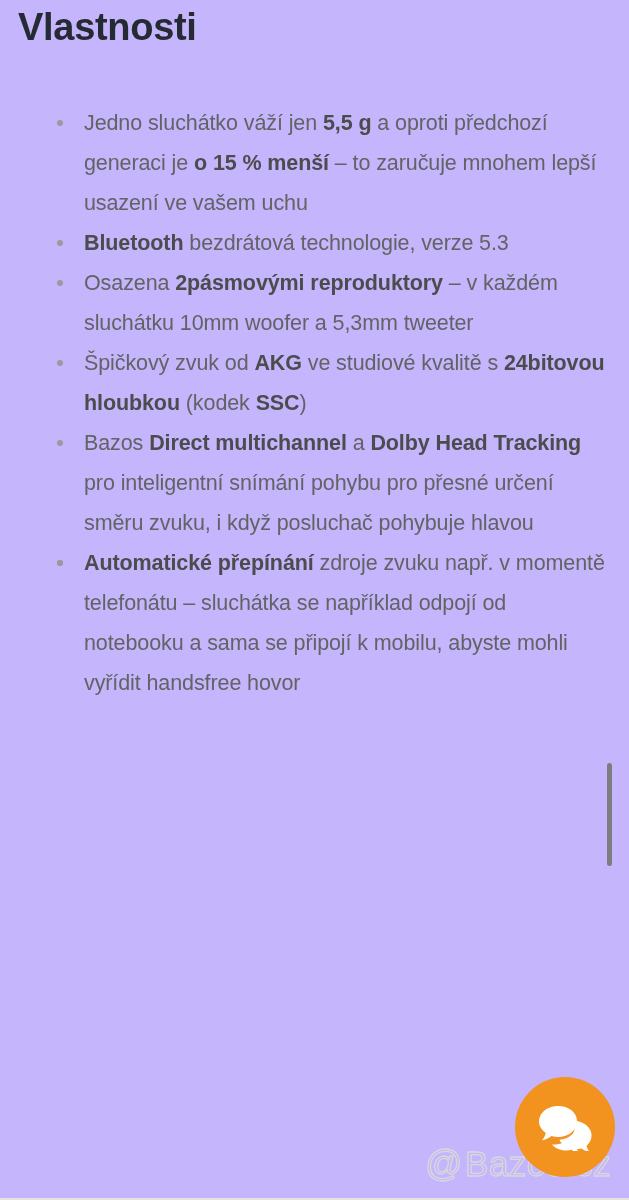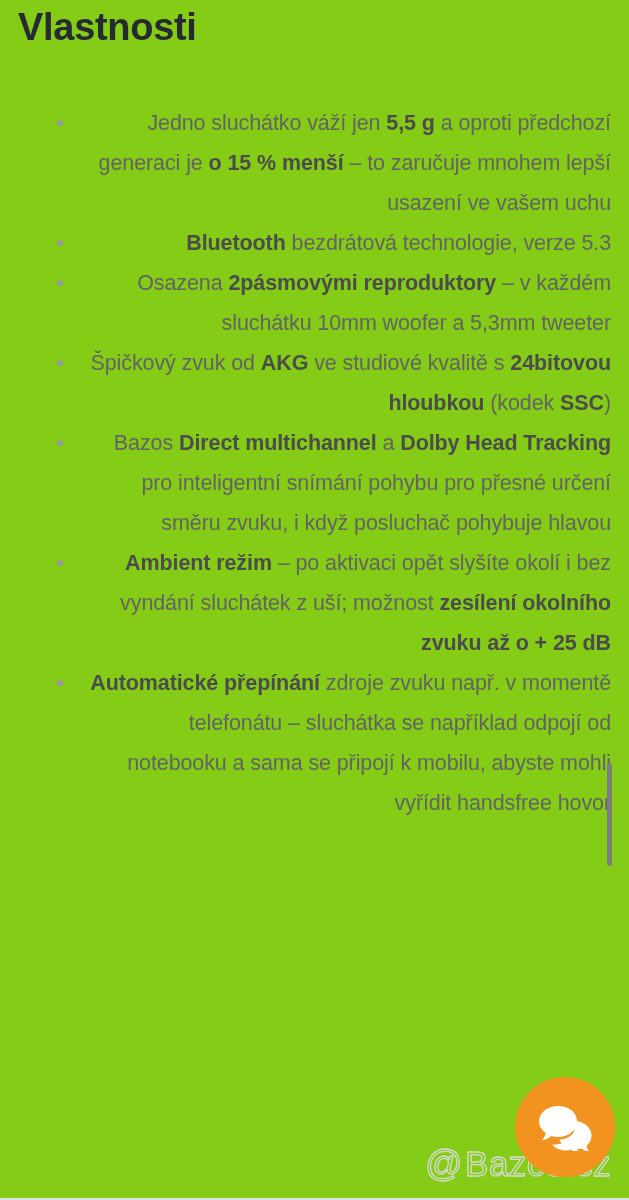--- a/index.html
+++ b/index.html
@@ -9,21 +9,21 @@
   }
   body {
     font-family: "Liberation Sans", sans-serif;
     -webkit-font-smoothing: antialiased;
   }
   #page {
     position: relative;
     width: 629px;
     height: 1200px;
     overflow: hidden;
-    background: #84cc16;
+    background: #c4b5fd;
     box-sizing: border-box;
     border-bottom: 2px solid #e3e3e3;
   }
 
   
   .page-title {
     position: absolute;
     left: 18px;
     top: 2px;
     margin: 0;
@@ -36,21 +36,20 @@
 
   
   .feature-list {
     position: absolute;
     left: 0;
     top: 103px;
     width: 629px;
     margin: 0;
     padding: 0;
     list-style: none;
-    text-align: right;
   }
   .feature-item {
     position: relative;
     padding-left: 84px;
     padding-right: 18px;
     margin: 0;
     font-size: 21.5px;
     line-height: 40px;
     color: #636363;
     font-weight: 400;
@@ -132,21 +131,20 @@
 <div id="page">
 
   <h1 class="page-title">Vlastnosti</h1>
 
   <ul class="feature-list" id="feature-list">
       <li class="feature-item"><span class="bullet-dot"></span><span><span>Jedno sluchátko váží jen </span><b>5,5 g</b><span> a oproti předchozí generaci je </span><b>o 15 % menší</b><span> – to zaručuje mnohem lepší usazení ve vašem uchu</span></span></li>
       <li class="feature-item"><span class="bullet-dot"></span><span><b>Bluetooth</b><span> bezdrátová technologie, verze 5.3</span></span></li>
       <li class="feature-item"><span class="bullet-dot"></span><span><span>Osazena </span><b>2pásmovými reproduktory</b><span> – v každém sluchátku 10mm woofer a 5,3mm tweeter</span></span></li>
       <li class="feature-item"><span class="bullet-dot"></span><span><span>Špičkový zvuk od </span><b>AKG</b><span> ve studiové kvalitě s </span><b>24bitovou hloubkou</b><span> (kodek </span><b>SSC</b><span>)</span></span></li>
       <li class="feature-item"><span class="bullet-dot"></span><span><span>Bazos </span><b>Direct multichannel</b><span> a </span><b>Dolby Head Tracking</b><span> pro inteligentní snímání pohybu pro přesné určení směru zvuku, i když posluchač pohybuje hlavou</span></span></li>
-      <li class="feature-item"><span class="bullet-dot"></span><span><b>Ambient režim</b><span> – po aktivaci opět slyšíte okolí i bez vyndání sluchátek z uší; možnost </span><b>zesílení okolního zvuku až o + 25 dB</b></span></li>
       <li class="feature-item"><span class="bullet-dot"></span></li>
       <li class="feature-item"><span class="bullet-dot"></span><span><b>Automatické přepínání</b><span> zdroje zvuku např. v momentě telefonátu – sluchátka se například odpojí od notebooku a sama se připojí k mobilu, abyste mohli vyřídit handsfree hovor</span></span></li>
     </ul>
 
   <div class="scrollbar-track">
     <div class="scrollbar-thumb"></div>
   </div>
 
   <div class="watermark">
     <span class="wm-at">@</span><span>Bazos.cz</span>

